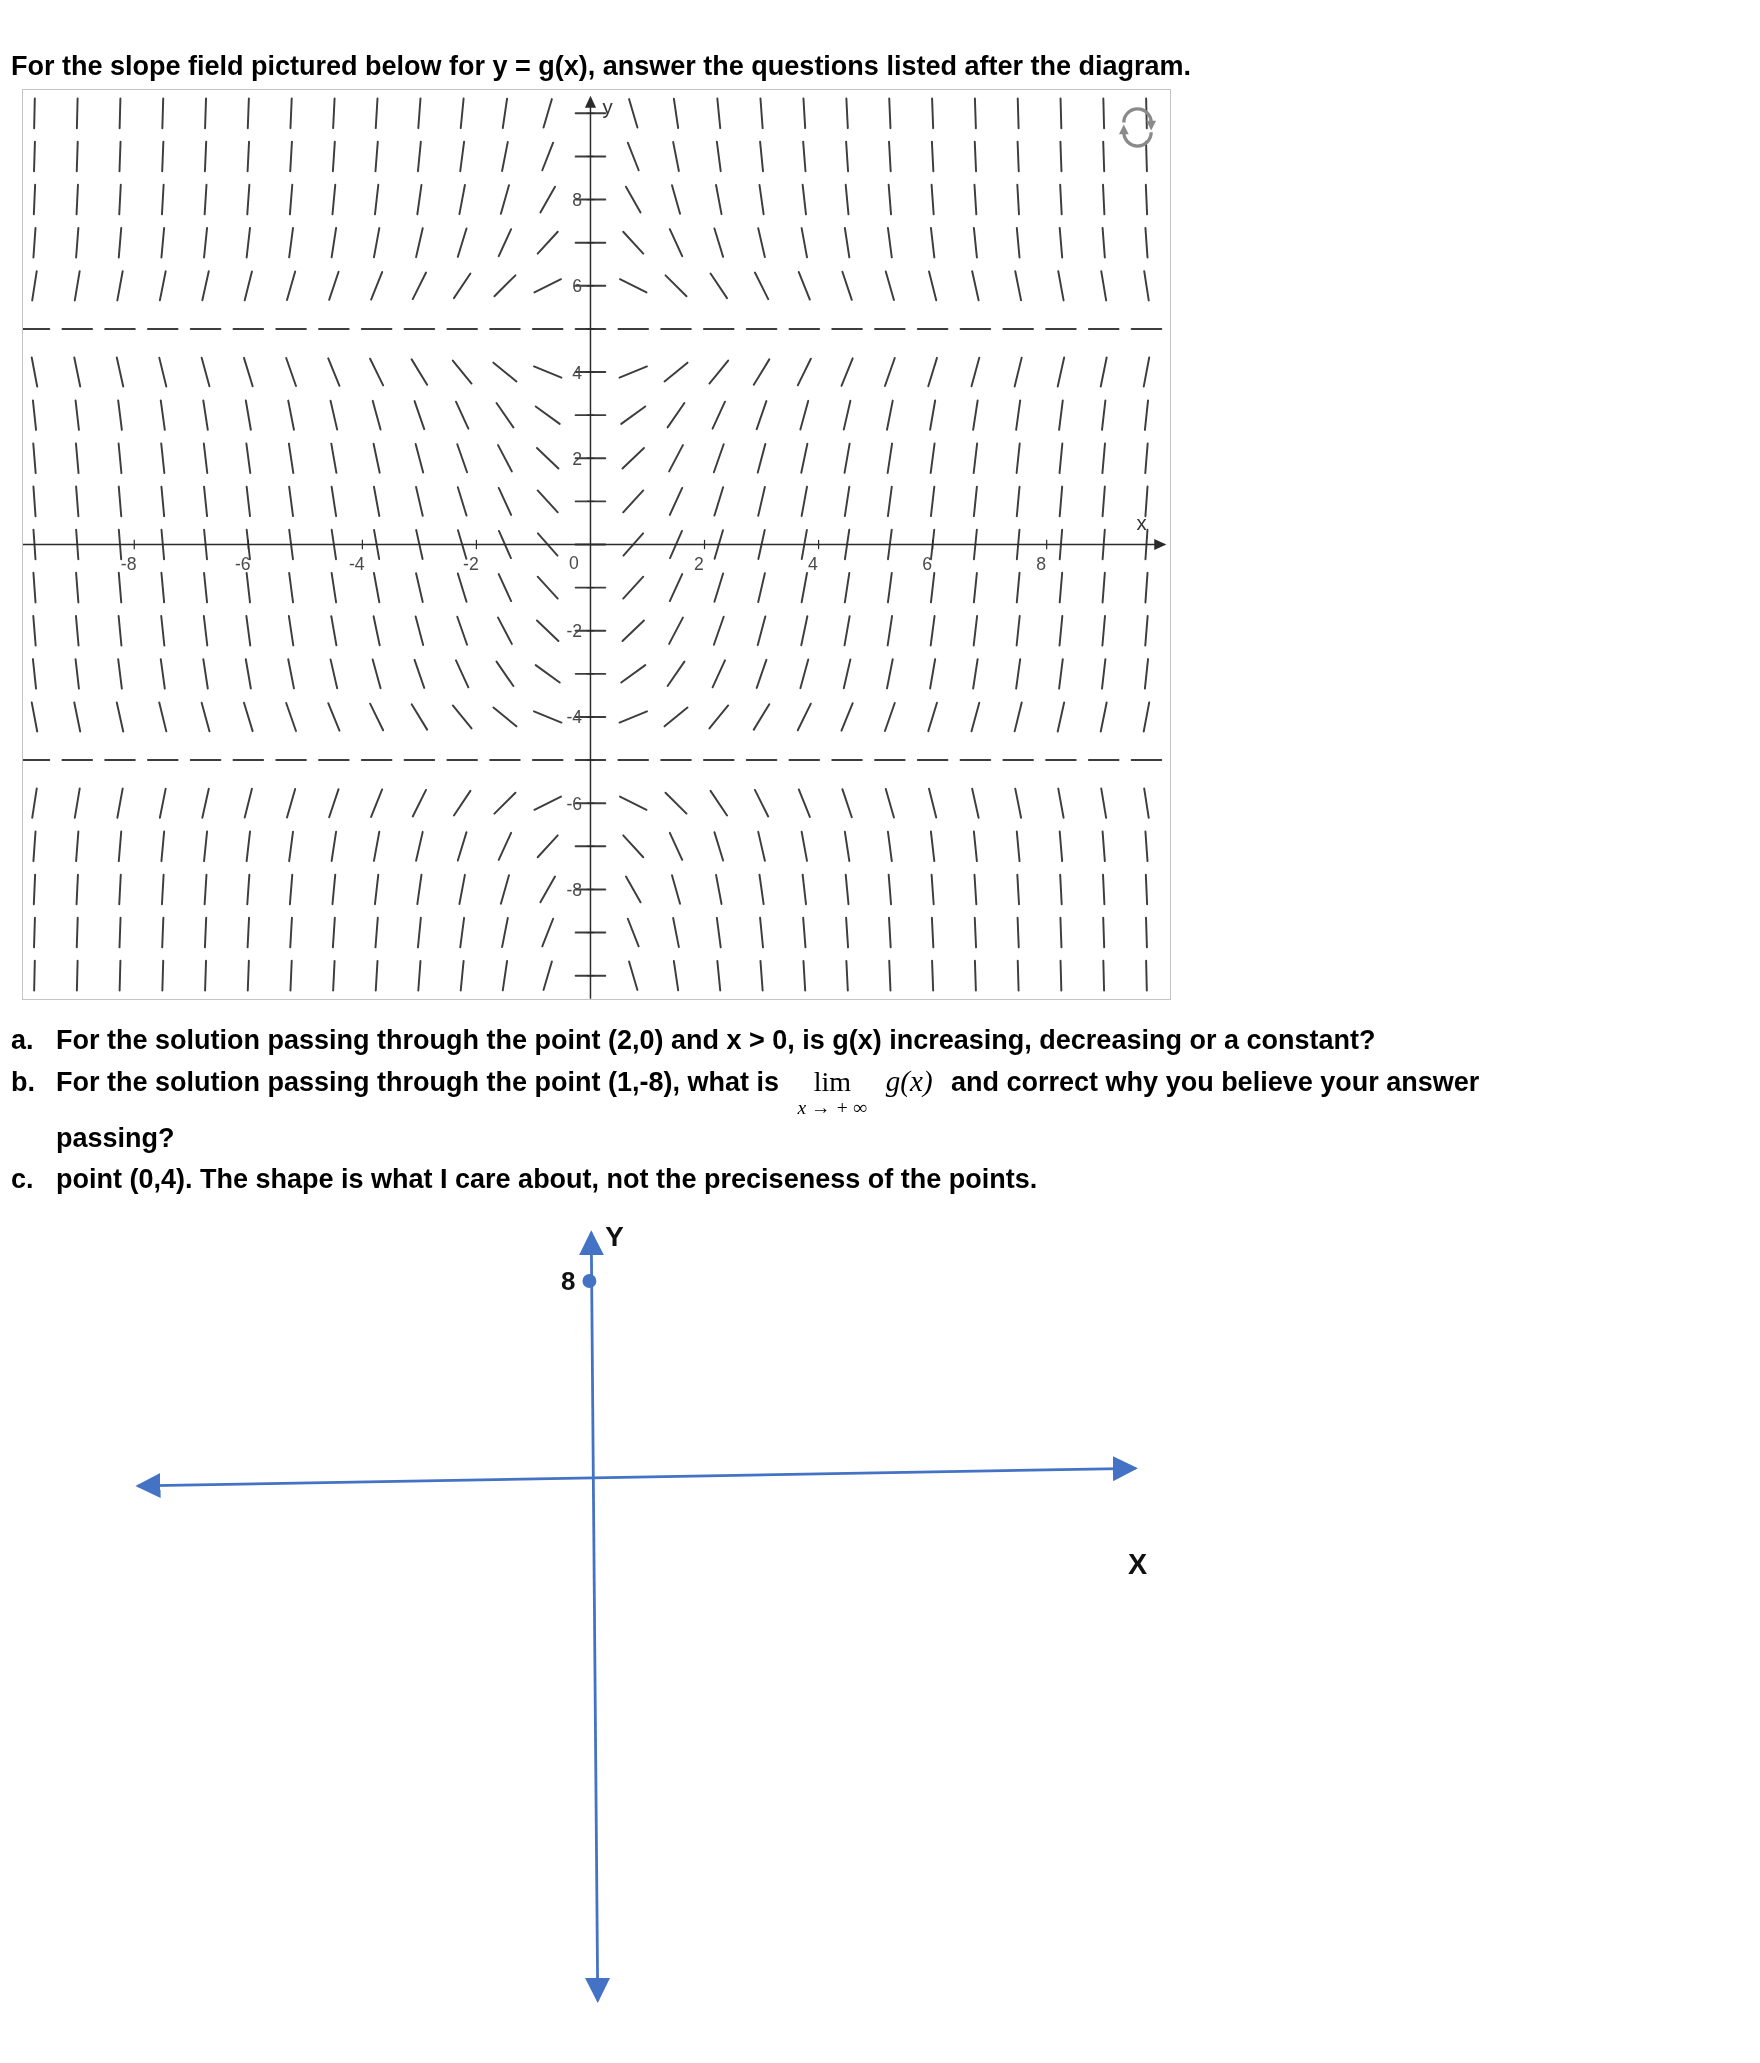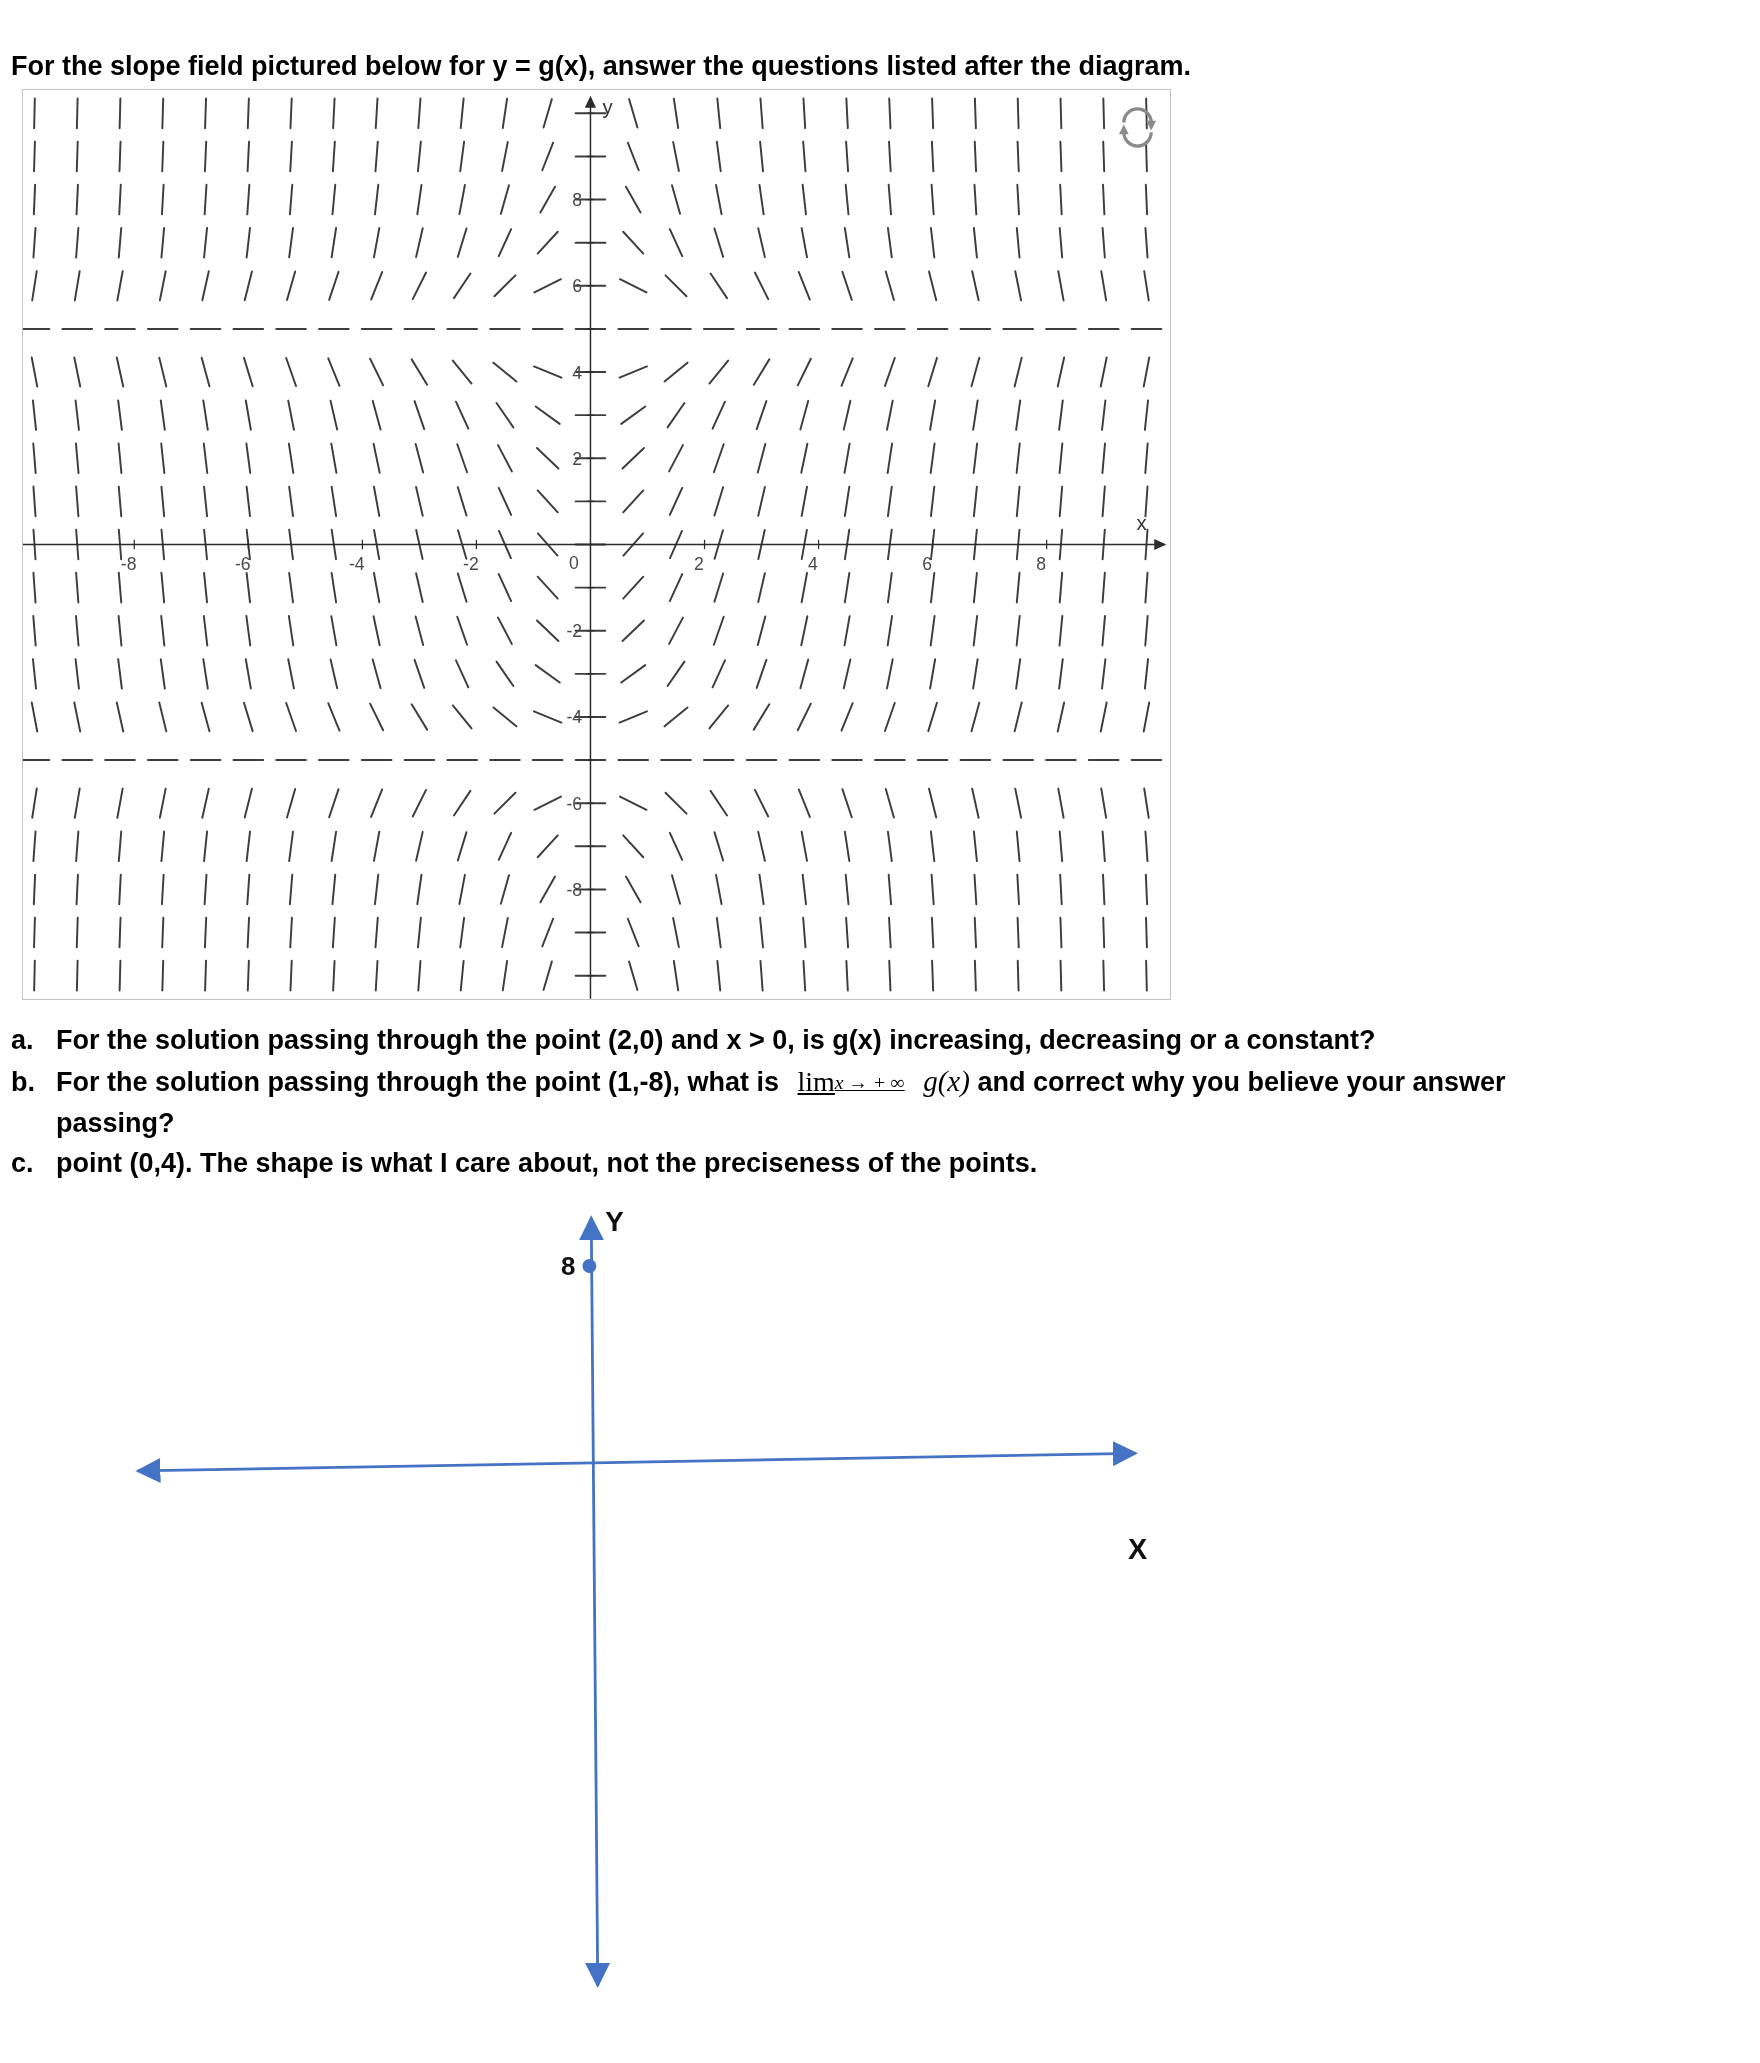--- a/index.html
+++ b/index.html
@@ -38,34 +38,34 @@
     font-size: 27px;
     font-weight: 600;
     line-height: 1.42;
   }
   .q { display: flex; align-items: baseline; }
   .q + .q { margin-top: 1.9px; }
   .q-label { flex: 0 0 45px; }
   .q-text { flex: 1; }
   .lim-stack {
     display: inline-flex;
-    flex-direction: row;
+    flex-direction: column;
     align-items: center;
     margin: 0 11px;
     font-family: "Liberation Serif", serif;
     font-weight: 400;
-    text-decoration: underline;
   }
   .lim-top { font-size: 28px; line-height: 1.0; }
   .lim-sub { font-size: 19.5px; font-style: italic; margin-top: 1.9px; line-height: 1.0; }
   .math-expr {
     font-family: "Liberation Serif", serif;
     font-style: italic;
     font-weight: 500;
     font-size: 29px;
+    margin-right: 11px;
   }
 
   .sketch { position: relative; margin-top: 7.4px; width: 1761px; height: 839px; }
   .sketch svg { width: 100%; height: 100%; display: block; }
   .sketch text { font-family: "Liberation Sans", sans-serif; font-weight: 700; fill: #111; }
 </style>
 </head>
 <body>
 
 <div class="page">

